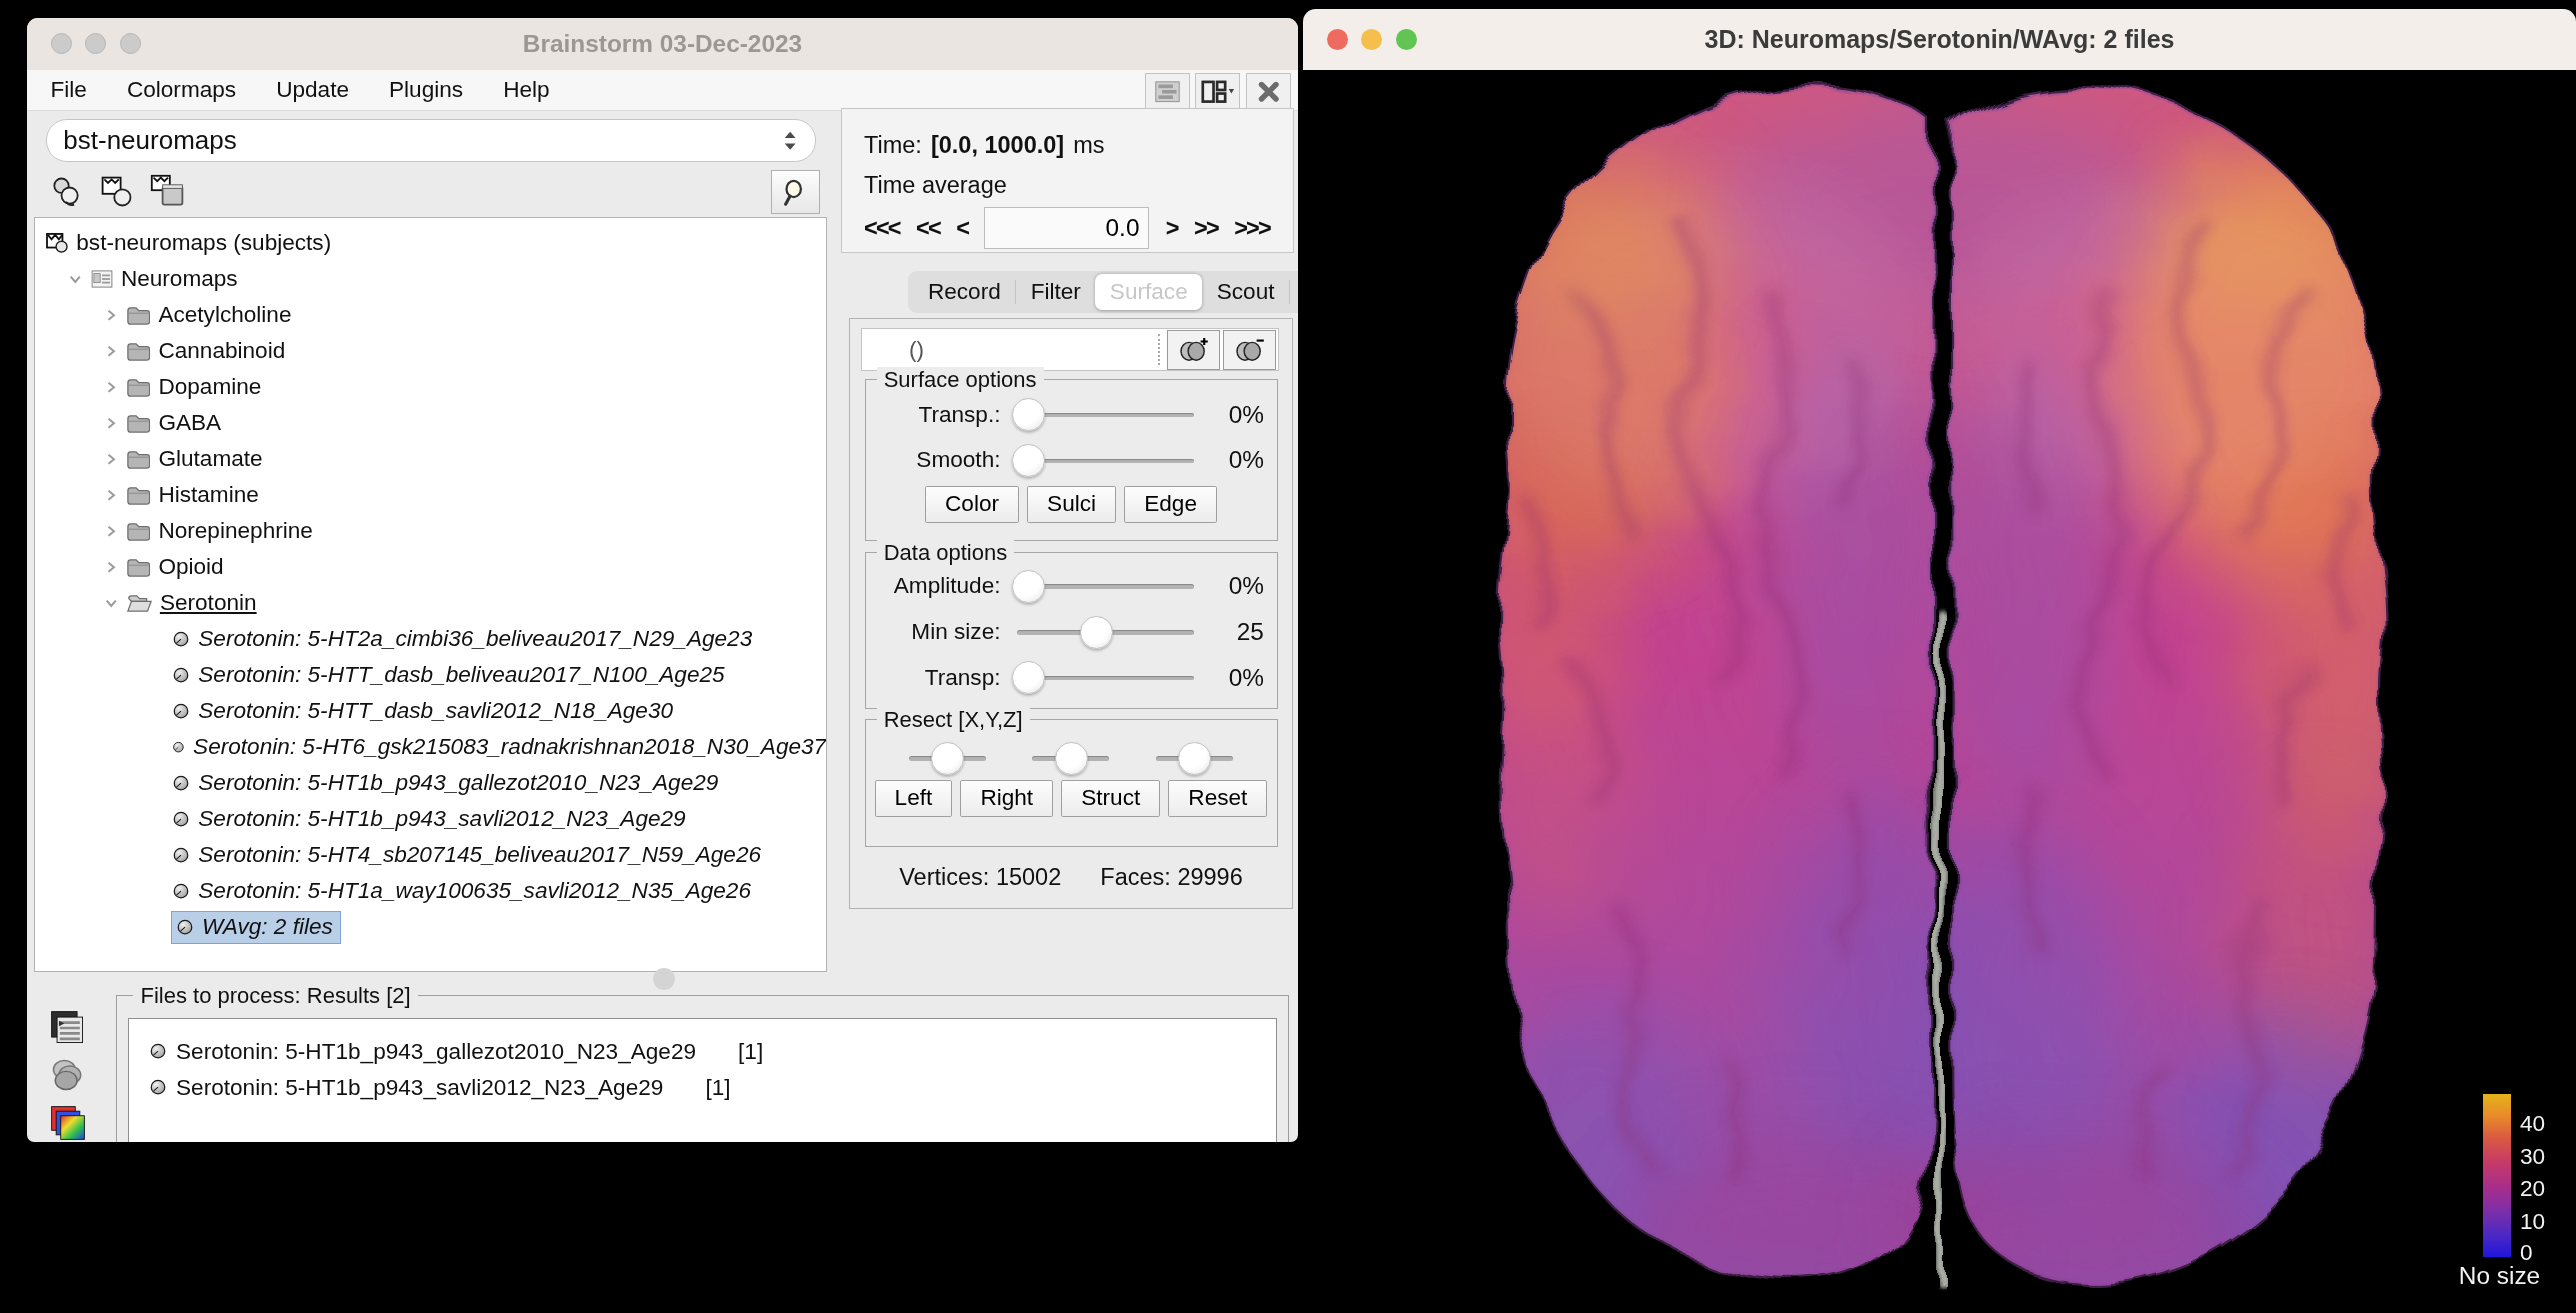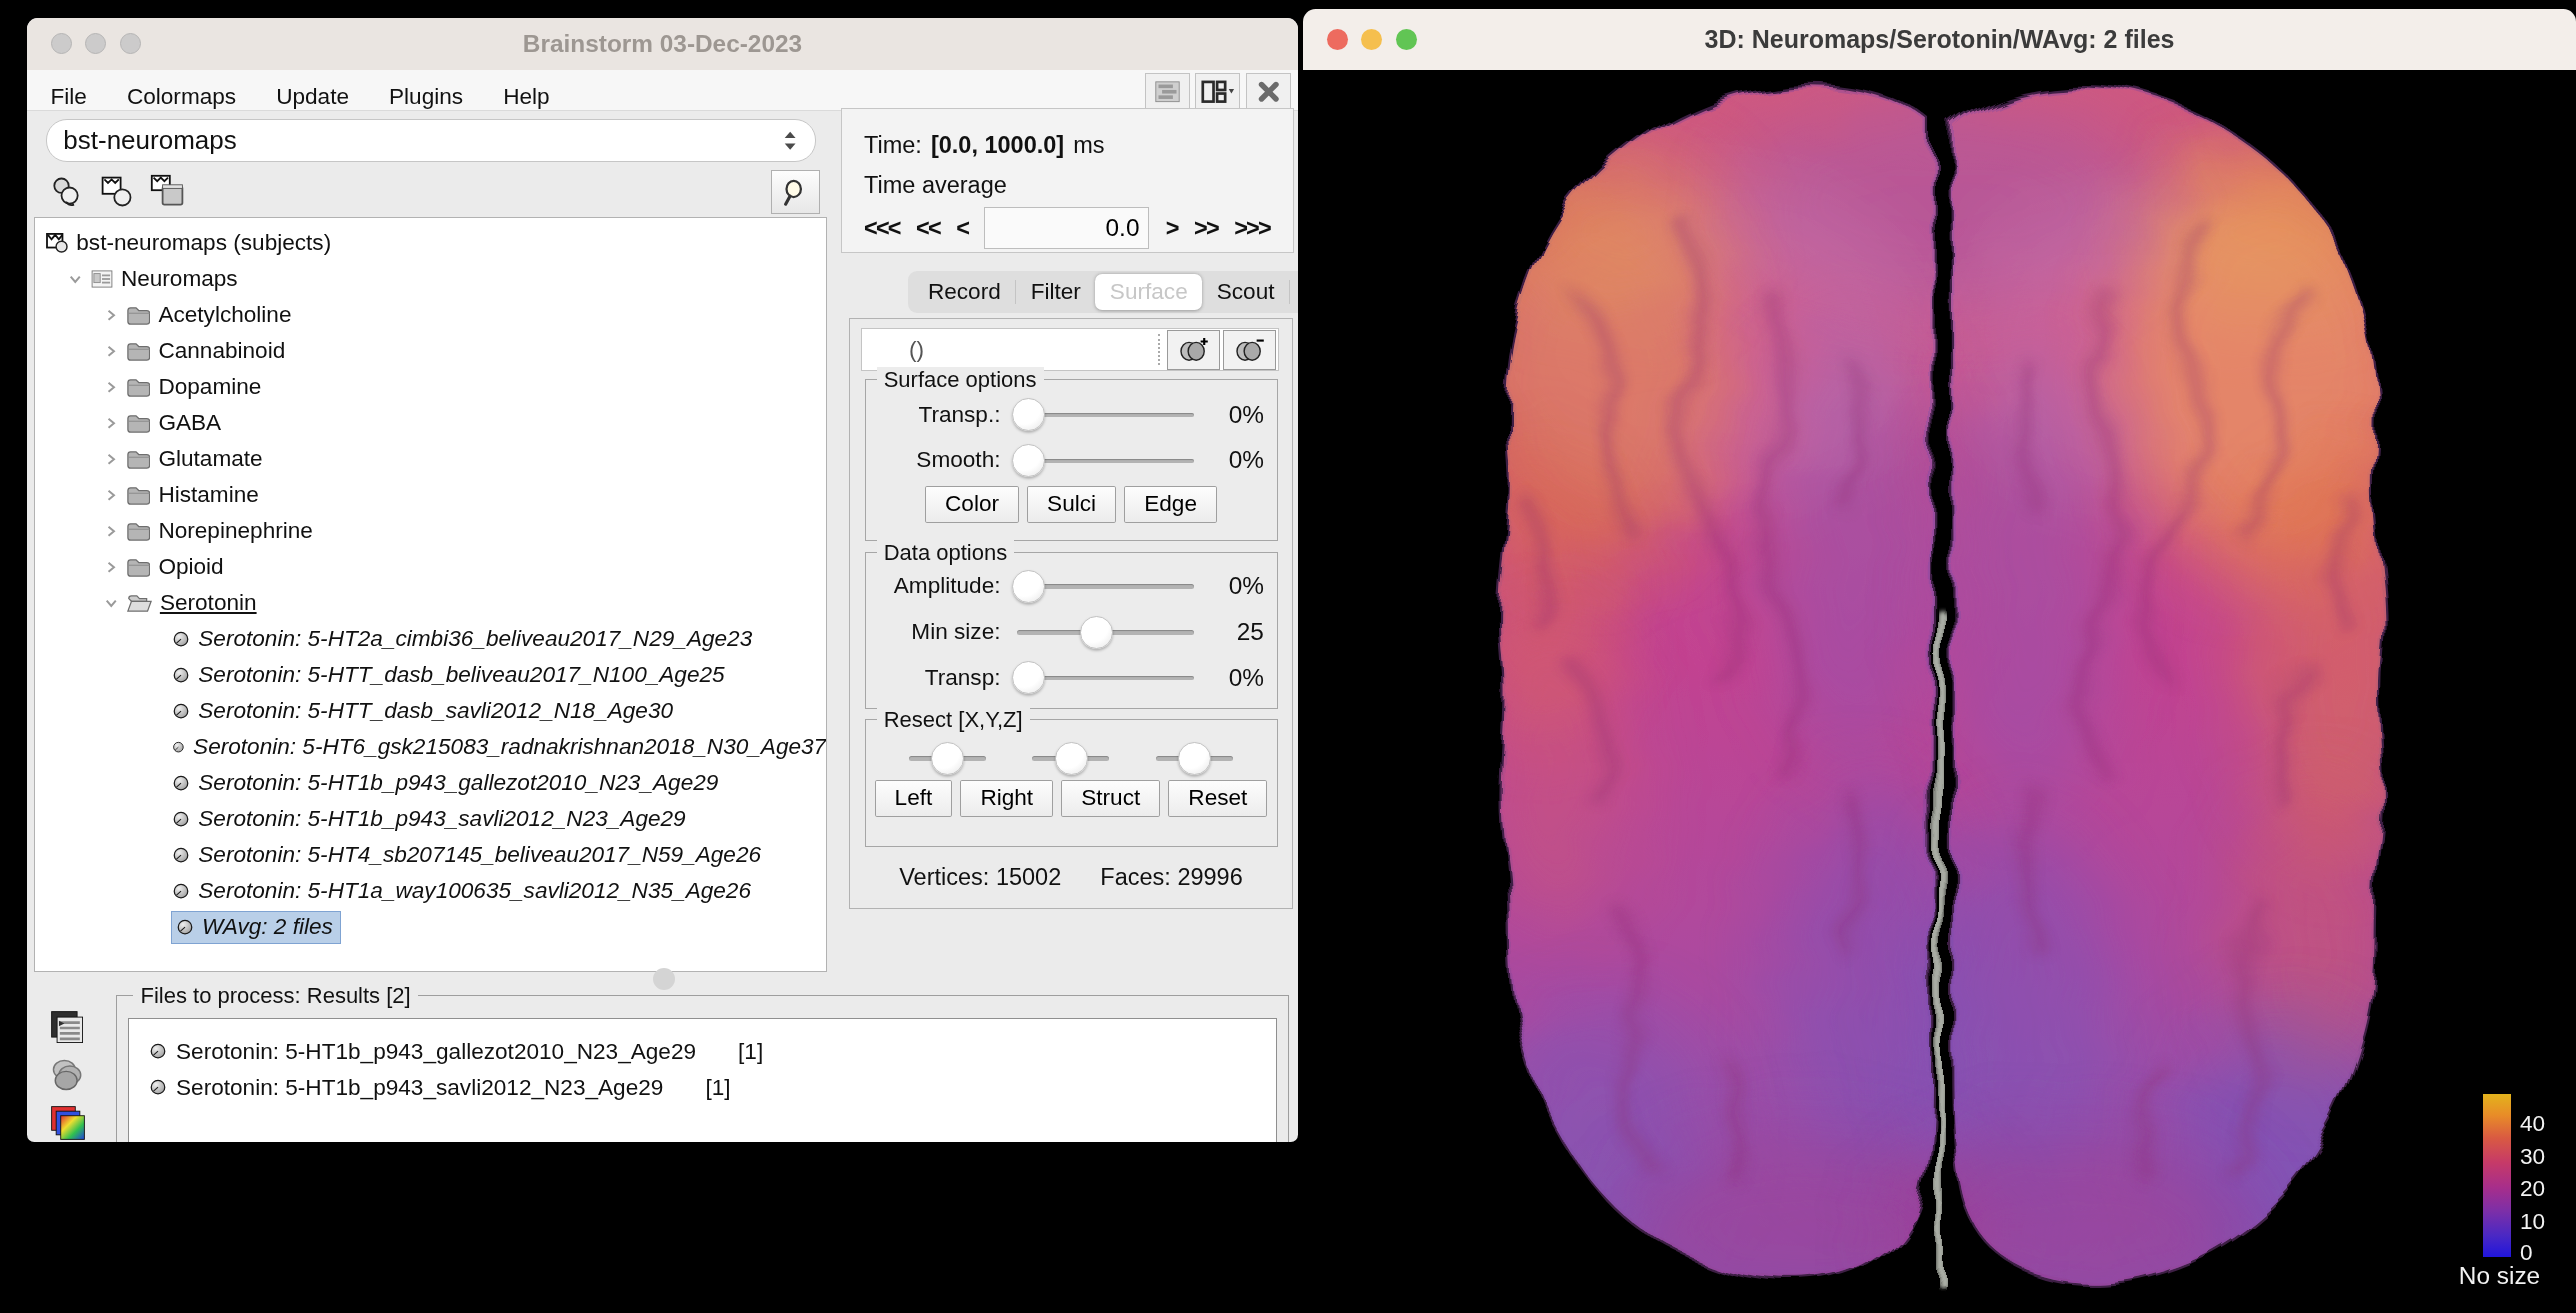--- a/index.html
+++ b/index.html
@@ -9,21 +9,21 @@
   .win-left{position:absolute;left:27px;top:18px;width:1271px;height:1124px;
             background:#ebebeb;border-radius:11px 11px 7.2px 7.2px;overflow:hidden;}
   .titlebar{position:absolute;left:0;top:0;right:0;height:52px;background:#eae5e1;
             border-bottom:0.9px solid #d3cec9;display:flex;align-items:center;}
   .lights{position:absolute;left:23.5px;top:15.4px;display:flex;gap:13.5px;}
   .light{width:21px;height:21px;border-radius:50%;}
   .light.off{background:#cccbcb;border:0.9px solid #b6b5b5;box-sizing:border-box;}
   .l-red{background:#ed6b5f;}.l-yel{background:#f5bf4e;}.l-grn{background:#61c554;}
   .wtitle{flex:1;text-align:center;font-weight:bold;font-size:24.4px;color:#9d9792;}
   .menubar{position:absolute;left:0;top:52px;right:0;height:40px;background:#f7f7f7;
-           border-bottom:0.9px solid #dadada;display:flex;align-items:flex-end;
+           border-bottom:0.9px solid #dadada;display:flex;align-items:center;
            padding-left:23.5px;gap:40px;font-size:22.6px;}
   .menu-item{cursor:default;}
   .wbtns{position:absolute;top:55px;right:7.2px;display:flex;gap:5.4px;}
   .wbtn{width:43px;height:36px;border:0.9px solid #c3c3c3;background:#f0f0f0;
         display:flex;align-items:center;justify-content:center;}
   .proto{position:absolute;left:19px;top:101px;width:770px;height:43px;background:#fff;
          border:0.9px solid #c6c6c6;border-radius:21px;display:flex;align-items:center;
          padding:0 16.3px;font-size:26px;box-sizing:border-box;}
   .proto .grow{flex:1;}
   .tb-row{position:absolute;left:19px;top:154px;display:flex;gap:11px;}

